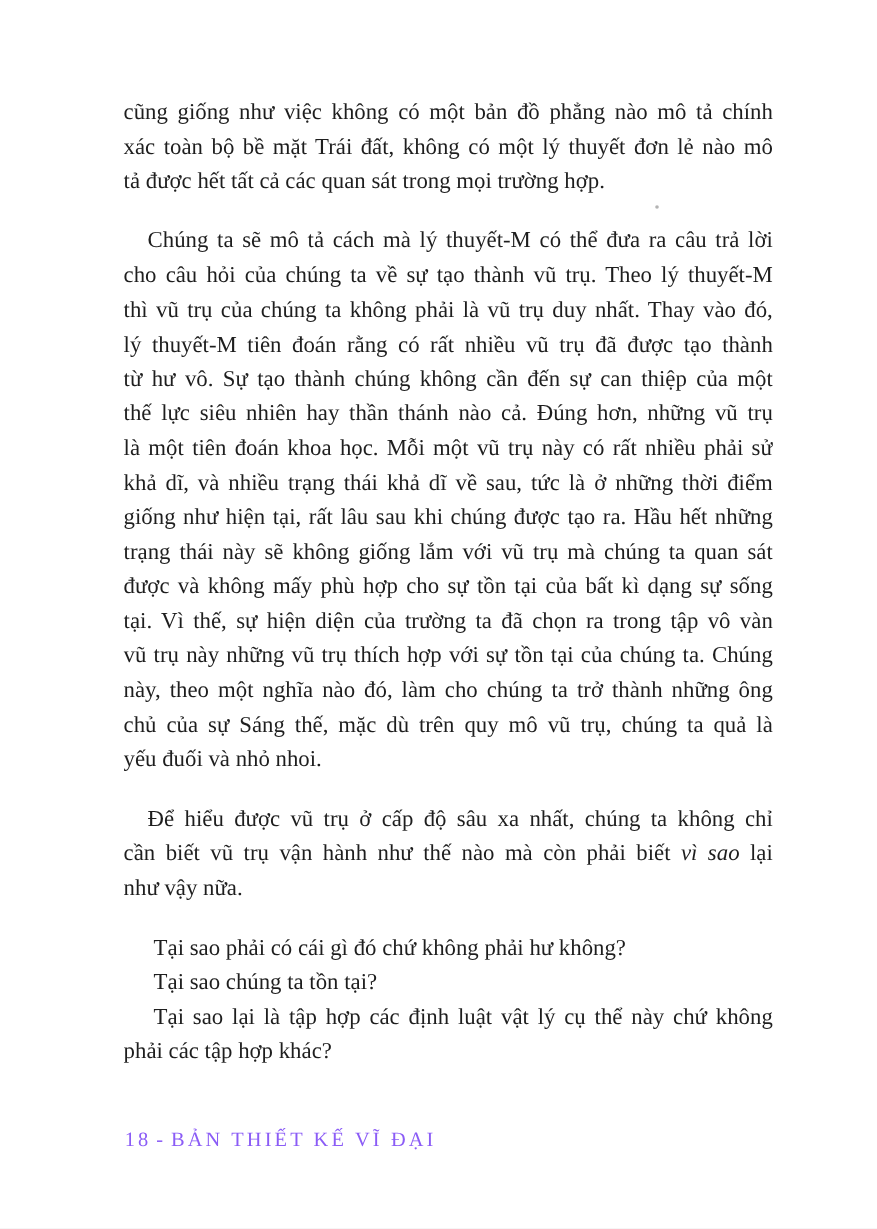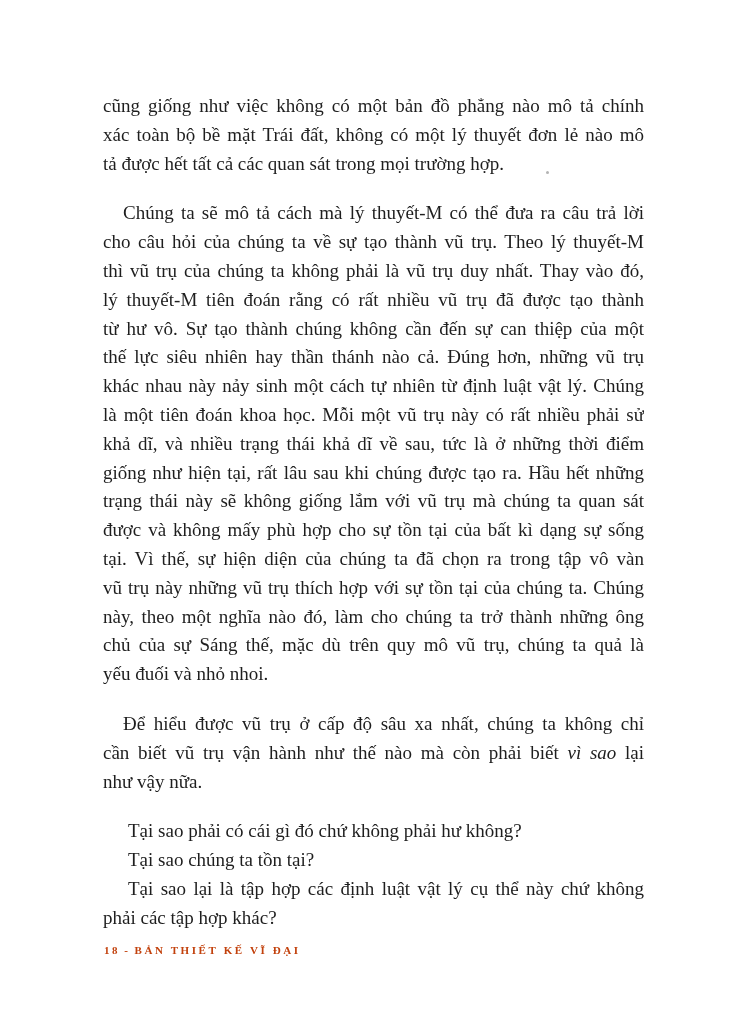--- a/index.html
+++ b/index.html
@@ -11,21 +11,21 @@
     position: relative;
     width: 731px;
     height: 1024px;
     background: #ffffff;
     font-family: "Liberation Serif", "DejaVu Serif", serif;
     overflow: hidden;
   }
   .text-block {
     position: absolute;
     left: 103px;
-    top: 92px;
+    top: 80px;
     width: 541px;
     font-size: 19px;
     color: #1e1e1e;
   }
   .para { margin: 0; }
   .para + .para { margin-top: 21px; }
   .para.question + .para.question { margin-top: 0; }
   .line {
     height: 28.8px;
     line-height: 28.8px;
@@ -44,26 +44,25 @@
   }
   .para.question.indent .line.first {
     text-indent: 25px;
   }
   .para em {
   }
   .footer {
     position: absolute;
     left: 104px;
     top: 942px;
-    font-size: 11px;
+    font-size: 17px;
     line-height: 16px;
     letter-spacing: 2.6px;
-    color: #c2410c;
+    color: #8b5cf6;
     white-space: nowrap;
-    font-weight: bold;
   }
   .footer .sep {
     padding: 0 4px;
   }
   .speck {
     position: absolute;
     width: 3px;
     height: 3px;
     border-radius: 50%;
     background: #8a8a8a;
@@ -81,27 +80,26 @@
         <div class="line">xác toàn bộ bề mặt Trái đất, không có một lý thuyết đơn lẻ nào mô</div>
         <div class="line last">tả được hết tất cả các quan sát trong mọi trường hợp.</div>
       </div>
       <div class="para body indent">
         <div class="line first">Chúng ta sẽ mô tả cách mà lý thuyết-M có thể đưa ra câu trả lời</div>
         <div class="line">cho câu hỏi của chúng ta về sự tạo thành vũ trụ. Theo lý thuyết-M</div>
         <div class="line">thì vũ trụ của chúng ta không phải là vũ trụ duy nhất. Thay vào đó,</div>
         <div class="line">lý thuyết-M tiên đoán rằng có rất nhiều vũ trụ đã được tạo thành</div>
         <div class="line">từ hư vô. Sự tạo thành chúng không cần đến sự can thiệp của một</div>
         <div class="line">thế lực siêu nhiên hay thần thánh nào cả. Đúng hơn, những vũ trụ</div>
-        <div class="line">khác nhau này nảy sinh một cách tự nhiên từ định luật vật lý. Chúng</div>
         <div class="line">là một tiên đoán khoa học. Mỗi một vũ trụ này có rất nhiều phải sử</div>
         <div class="line">khả dĩ, và nhiều trạng thái khả dĩ về sau, tức là ở những thời điểm</div>
         <div class="line">giống như hiện tại, rất lâu sau khi chúng được tạo ra. Hầu hết những</div>
         <div class="line">trạng thái này sẽ không giống lắm với vũ trụ mà chúng ta quan sát</div>
         <div class="line">được và không mấy phù hợp cho sự tồn tại của bất kì dạng sự sống</div>
-        <div class="line">tại. Vì thế, sự hiện diện của chúng ta đã chọn ra trong tập vô vàn</div>
+        <div class="line">tại. Vì thế, sự hiện diện của trường ta đã chọn ra trong tập vô vàn</div>
         <div class="line">vũ trụ này những vũ trụ thích hợp với sự tồn tại của chúng ta. Chúng</div>
         <div class="line">này, theo một nghĩa nào đó, làm cho chúng ta trở thành những ông</div>
         <div class="line">chủ của sự Sáng thế, mặc dù trên quy mô vũ trụ, chúng ta quả là</div>
         <div class="line last">yếu đuối và nhỏ nhoi.</div>
       </div>
       <div class="para body indent">
         <div class="line first">Để hiểu được vũ trụ ở cấp độ sâu xa nhất, chúng ta không chỉ</div>
         <div class="line">cần biết vũ trụ vận hành như thế nào mà còn phải biết <em>vì sao</em> lại</div>
         <div class="line last">như vậy nữa.</div>
       </div>

